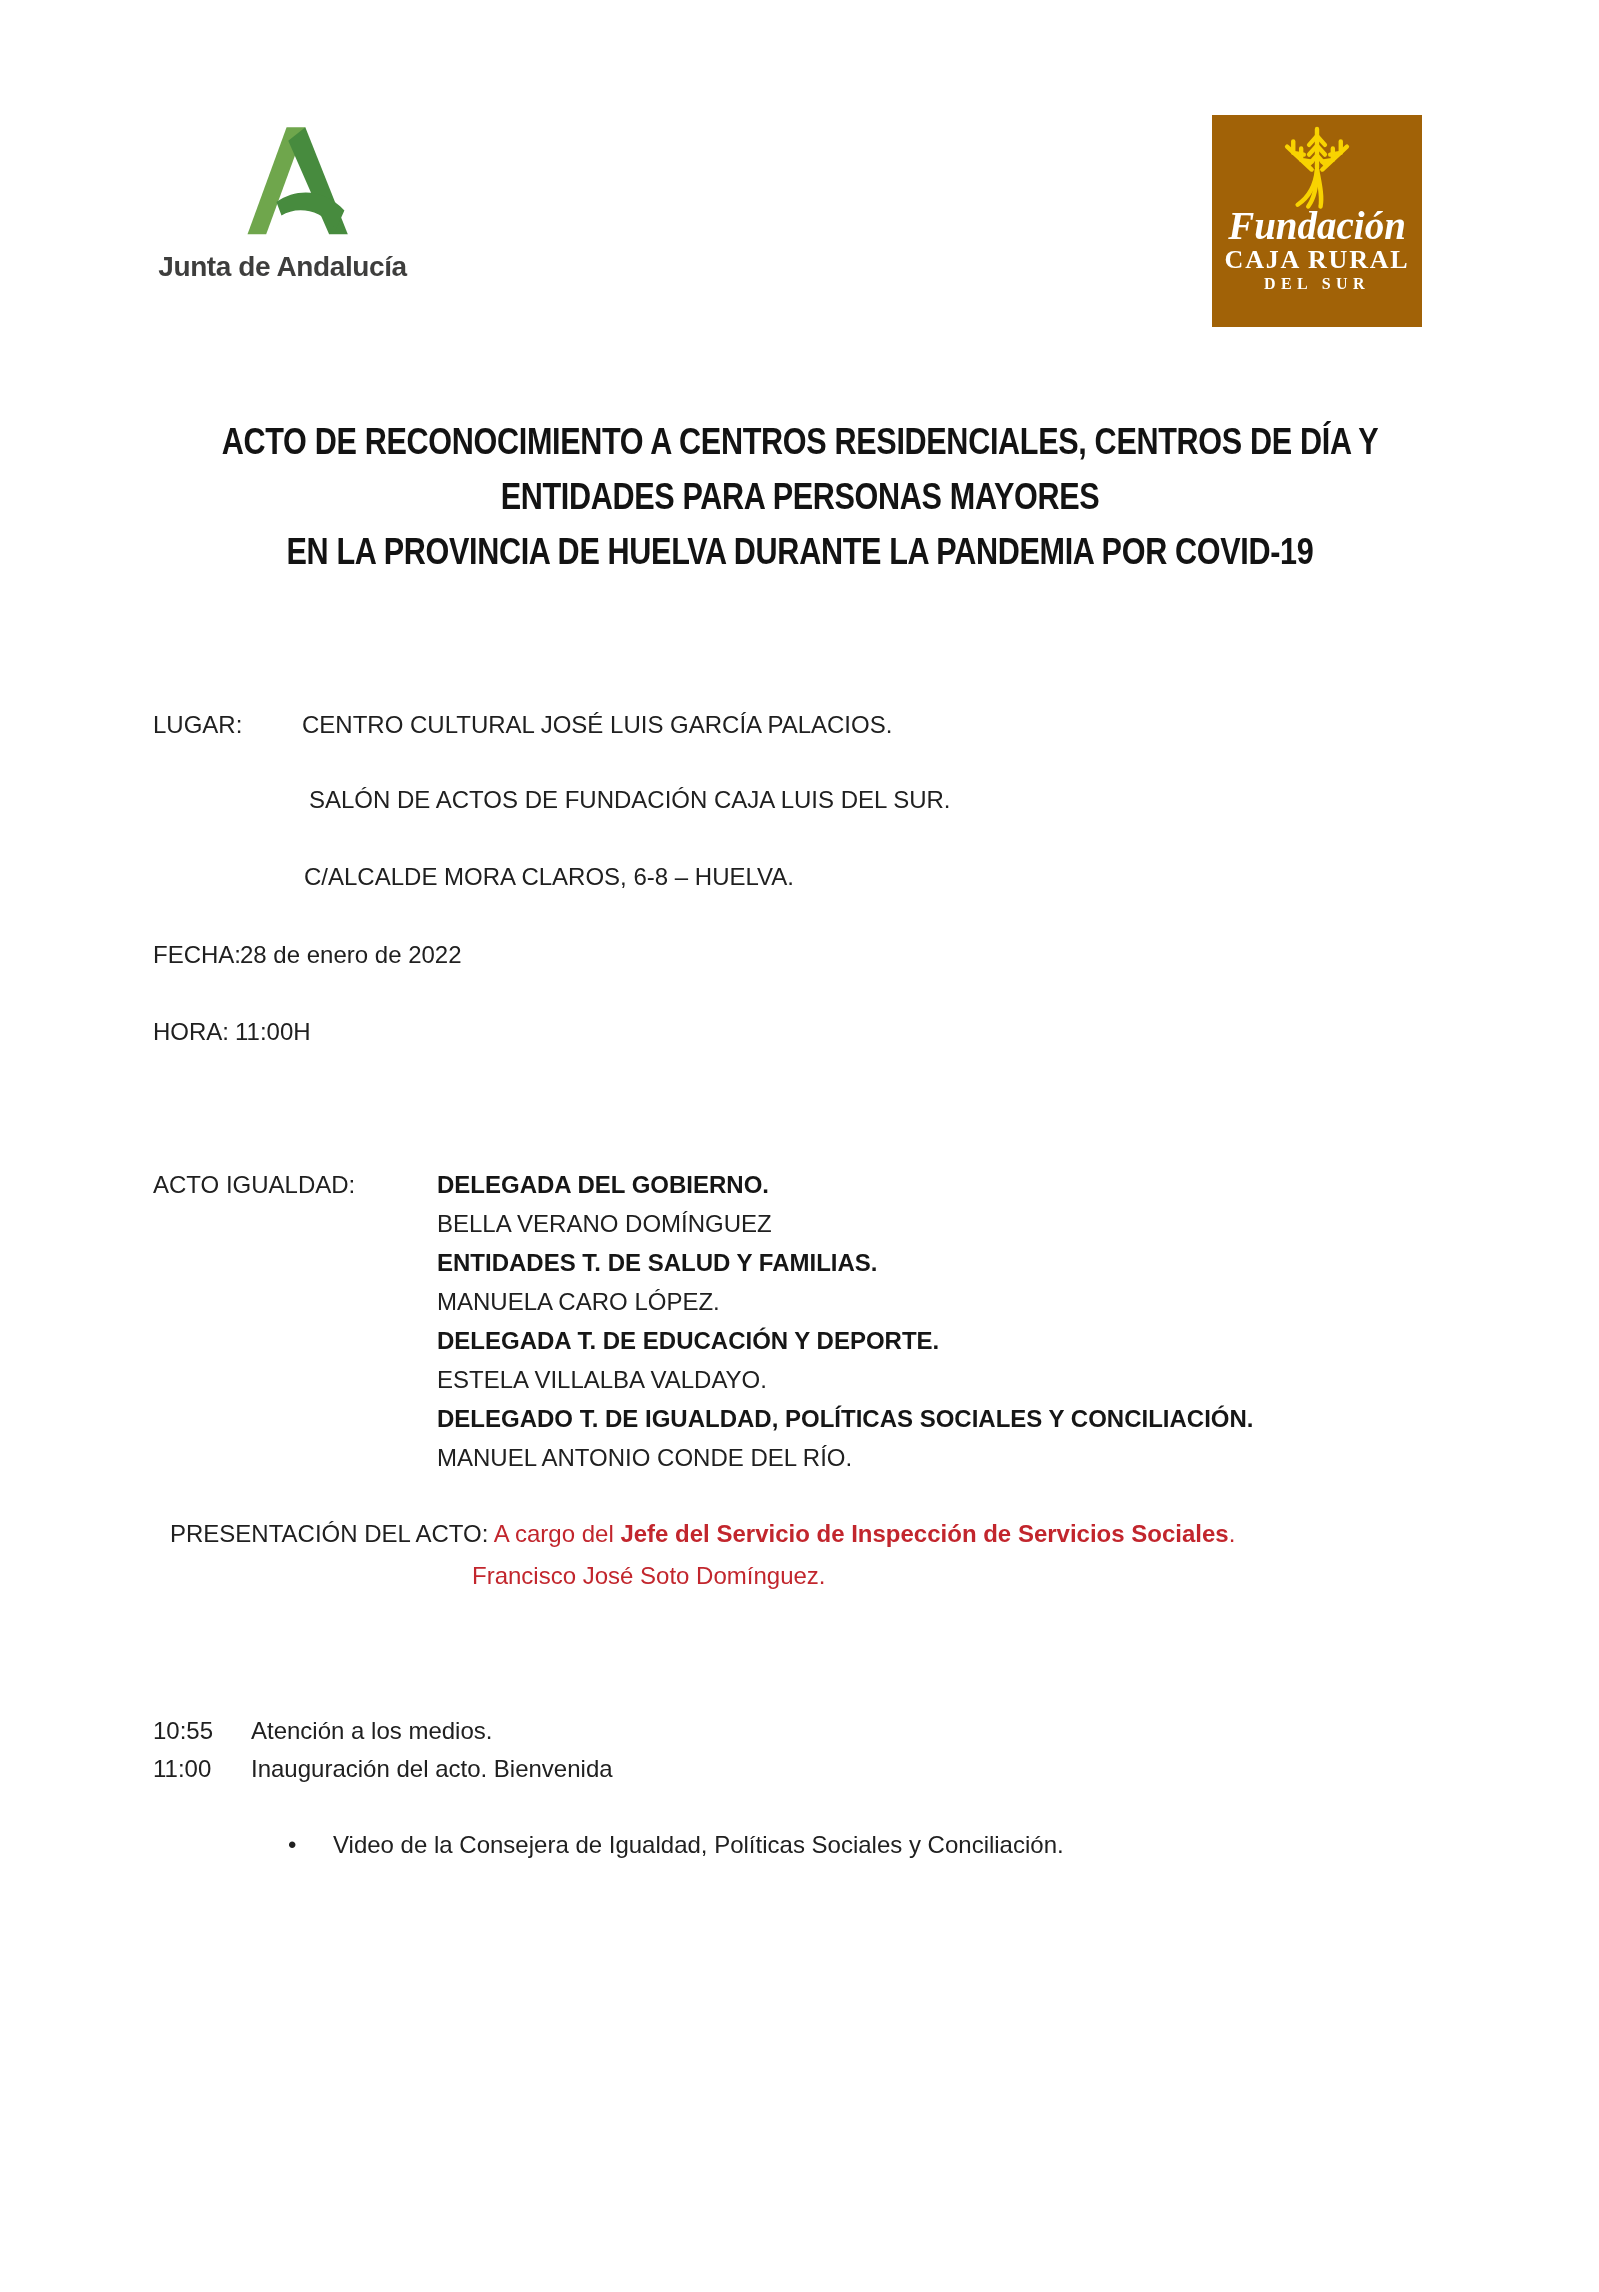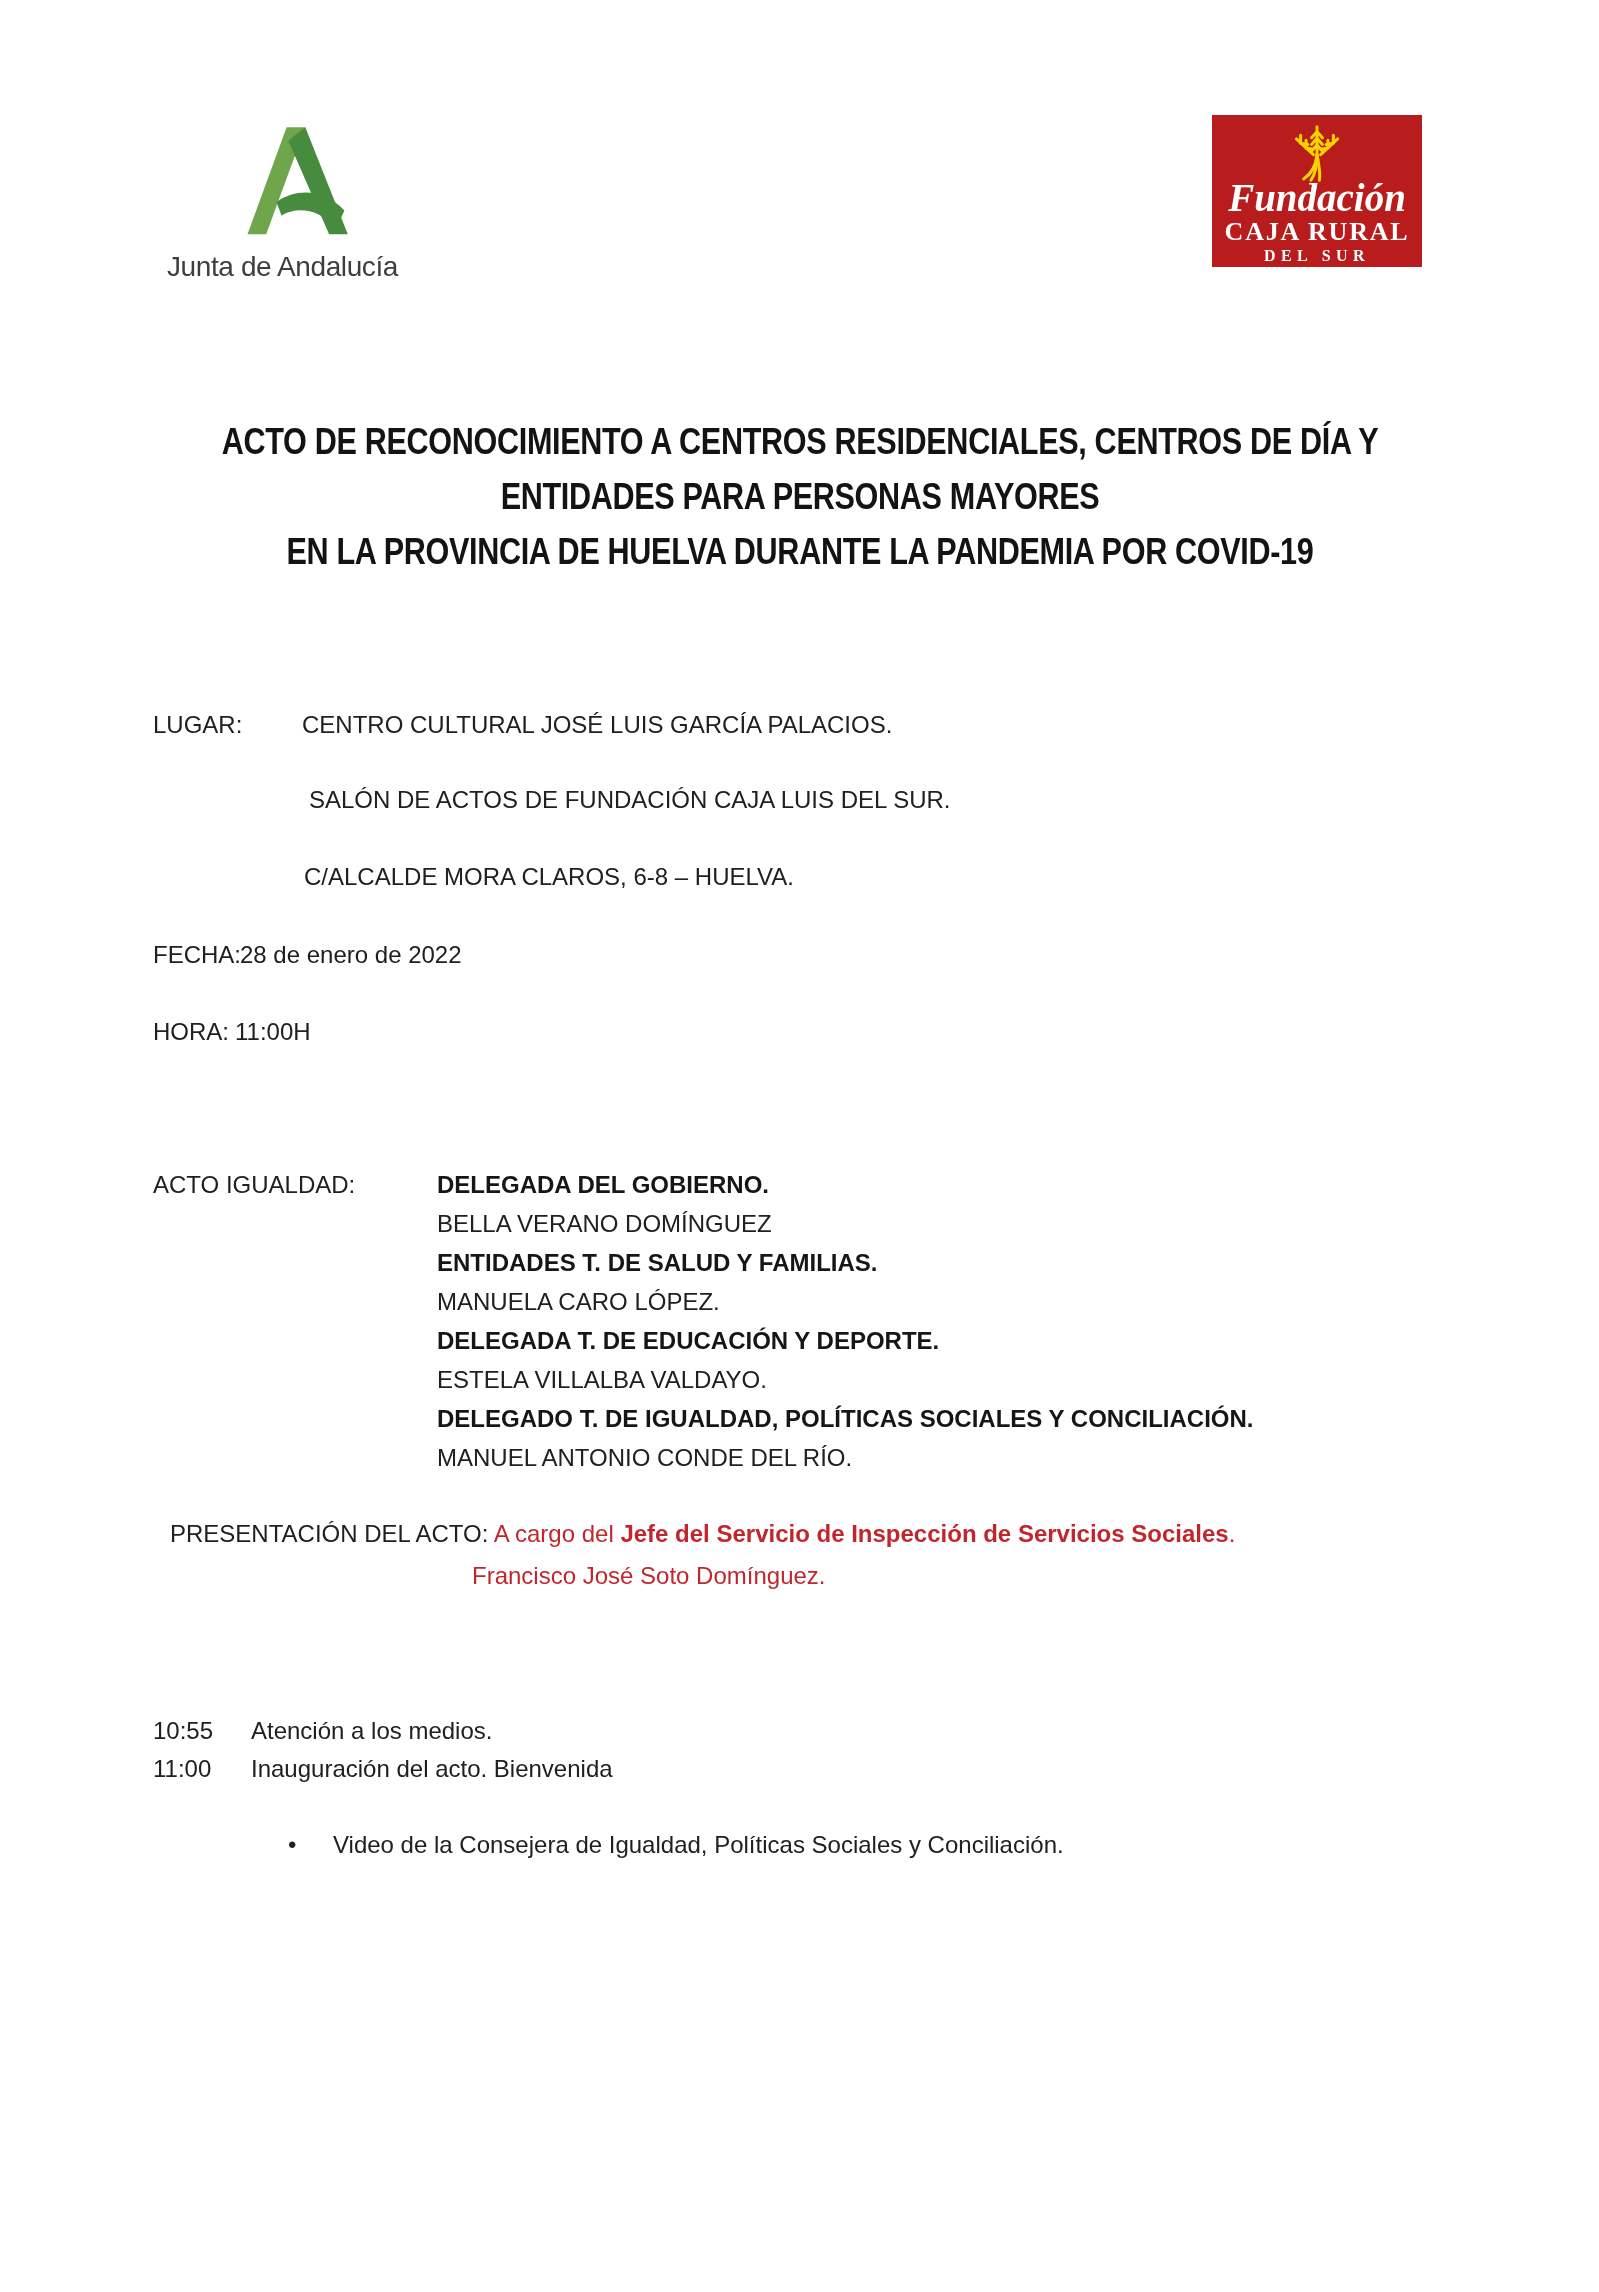--- a/index.html
+++ b/index.html
@@ -9,25 +9,25 @@
     background:#ffffff;
     font-family:"Liberation Sans", sans-serif;
     color:#202020;
     overflow:hidden;
     margin:0 auto;
   }
   
   .junta-a{position:absolute;left:239px;top:113px;width:119px;height:127px;}
   .junta-text{
     position:absolute;left:142px;top:251px;width:281px;
-    text-align:center;font-size:28px;font-weight:400;color:#3E3E3D;letter-spacing:-0.4px;
+    text-align:center;font-size:28px;font-weight:700;color:#3E3E3D;letter-spacing:-0.4px;
   }
   .fcr{
-    position:absolute;left:1212px;top:115px;width:210px;height:152px;
-    background:#b91c1c;display:flex;flex-direction:column;align-items:center;
+    position:absolute;left:1212px;top:115px;width:210px;height:212px;
+    background:#a16207;display:flex;flex-direction:column;align-items:center;
     box-sizing:border-box;padding-top:7.2px;
   }
   .fcr svg{display:block;}
   .fcr-l1{
     font-family:"Liberation Serif", serif;font-style:italic;font-weight:700;
     color:#fff;font-size:39px;line-height:41px;margin-top:-5.4px;white-space:nowrap;
   }
   .fcr-l2{
     font-family:"Liberation Serif", serif;font-weight:700;color:#fff;
     font-size:26px;line-height:28px;letter-spacing:1.8px;white-space:nowrap;

